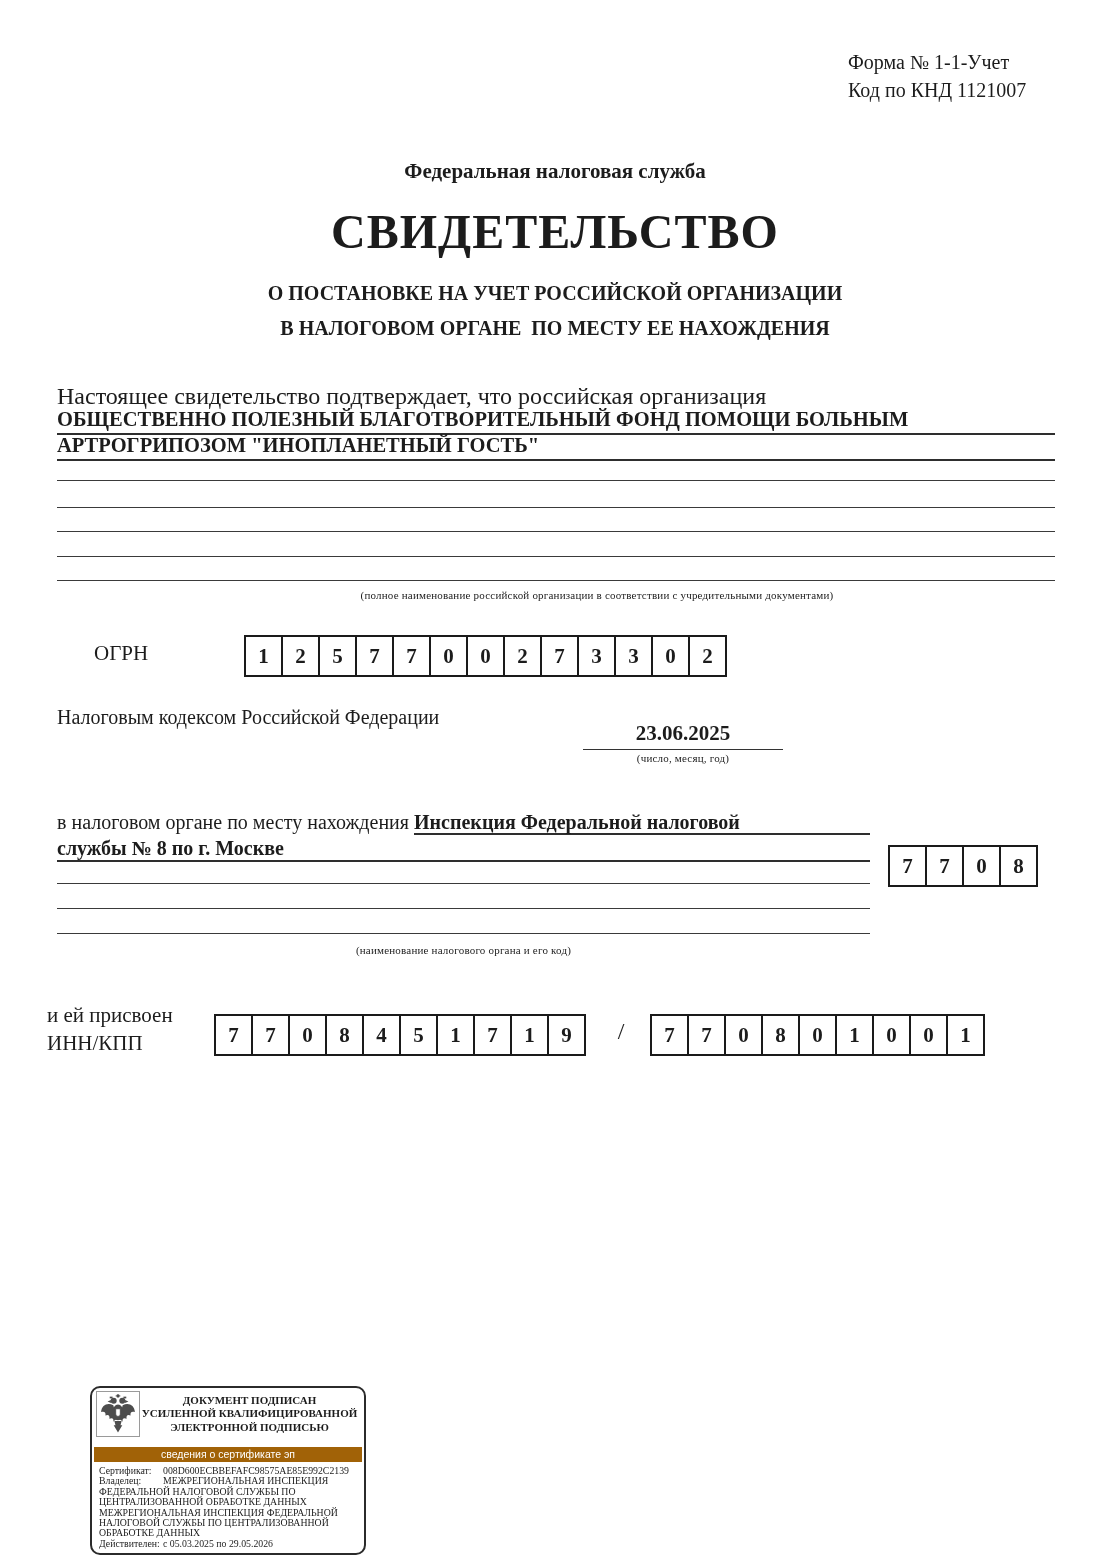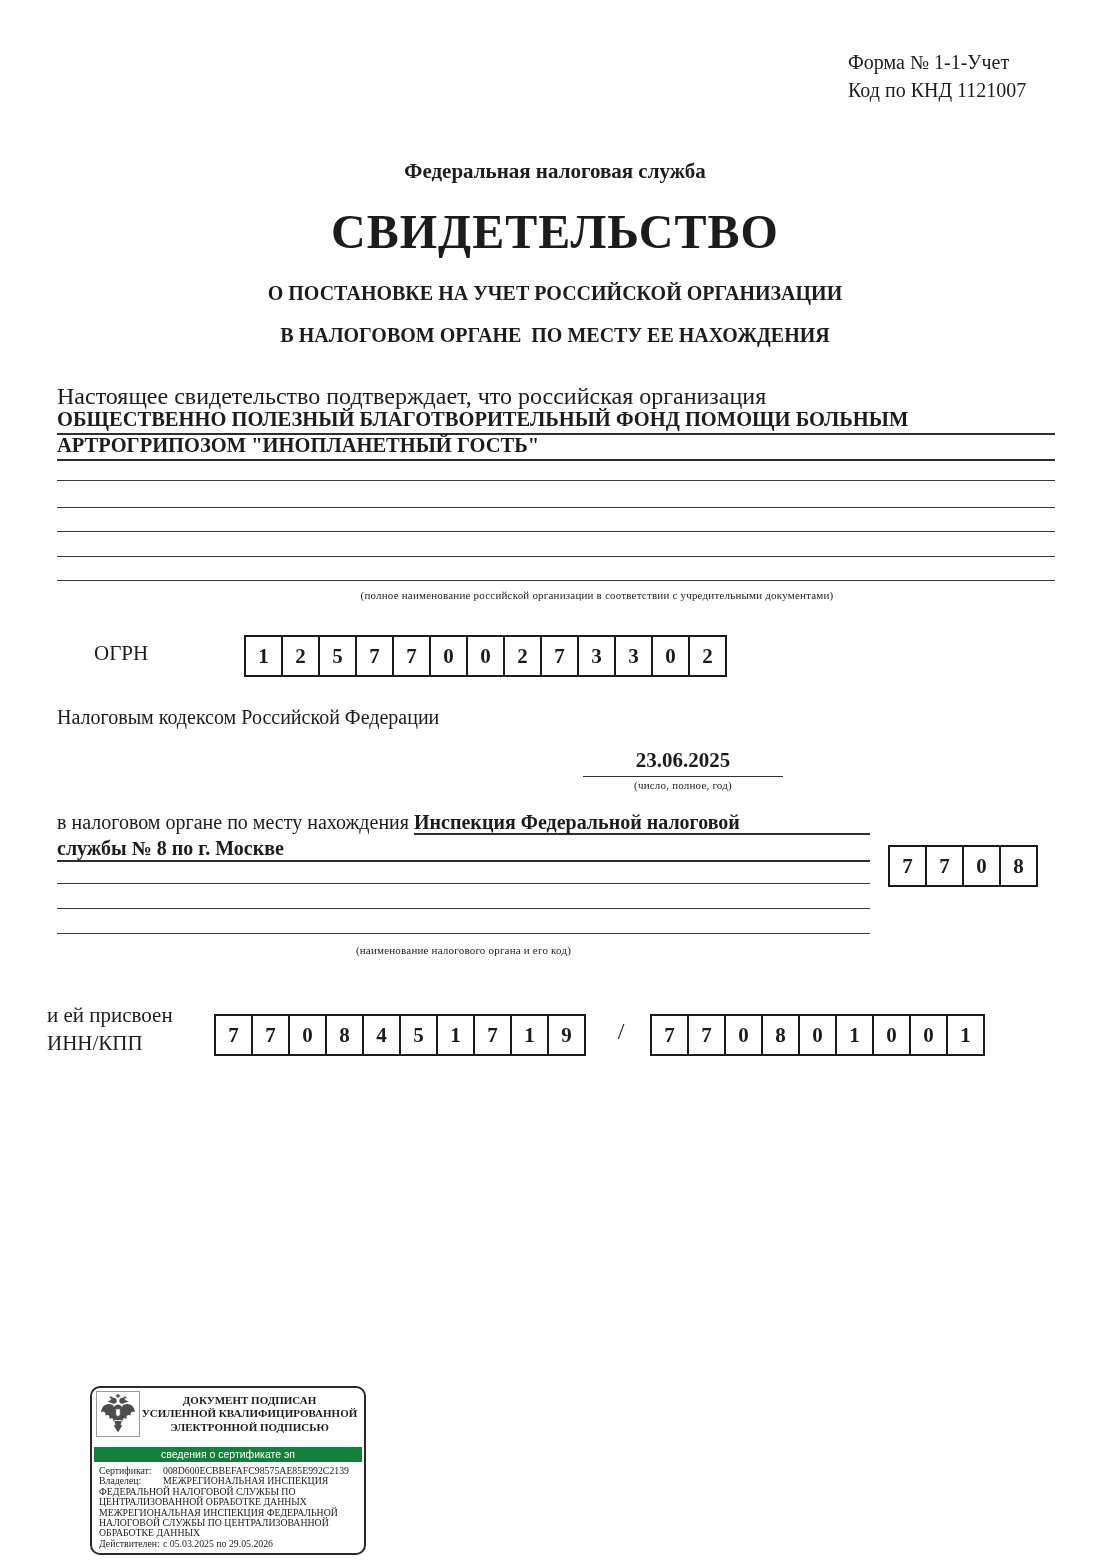--- a/index.html
+++ b/index.html
@@ -14,42 +14,42 @@
   }
   .abs{position:absolute;}
   .center{left:0;width:1110px;text-align:center;}
   .b{font-weight:bold;}
   
   .form-code{left:848px;top:48px;font-size:20px;line-height:28px;}
   
   .agency{top:159px;font-size:21px;}
   .doc-title{top:204px;font-size:48px;letter-spacing:1px;}
   .subtitle1{top:282px;font-size:20px;}
-  .subtitle2{top:324px;font-size:20px;white-space:pre;}
+  .subtitle2{top:317px;font-size:20px;white-space:pre;}
   
   .intro{left:57px;top:383px;font-size:24px;}
   .org-line{left:57px;width:998px;font-size:20.5px;border-bottom:2px solid #2e2e2e;height:25px;white-space:nowrap;overflow:visible;}
   .rule{height:0;border-top:1.8px solid #3a3a3a;}
   .rule-wide{left:57px;width:998px;}
   .rule-tax{left:57px;width:813px;}
   .caption{font-size:11px;letter-spacing:0.2px;}
   
   .boxrow{display:flex;}
   .cell{
     width:35px;height:38px;
     border:2px solid #1a1a1a;
     margin-left:-2px;
     display:flex;align-items:center;justify-content:center;
     font-weight:bold;font-size:21px;
     background:#fff;
   }
   .cell:first-child{margin-left:0;}
   
   .reg-text{left:57px;top:703px;font-size:20px;line-height:28px;}
-  .date-block{left:583px;top:748px;width:200px;text-align:center;}
+  .date-block{left:583px;top:721px;width:200px;text-align:center;}
   .date-value{font-weight:bold;font-size:21px;padding-bottom:3px;border-bottom:1.8px solid #333;}
   .date-block .caption{margin-top:2px;}
   
   .tax-line1{left:57px;top:811px;width:813px;display:flex;font-size:20px;height:24px;}
   .tax-line1 .prefix{white-space:pre;}
   .tax-line1 .name{font-weight:bold;flex:1;border-bottom:2px solid #2e2e2e;white-space:pre;}
   .tax-line2{left:57px;top:837px;width:813px;font-size:20px;font-weight:bold;border-bottom:2px solid #2e2e2e;height:23px;}
   .tax-caption{left:57px;top:944px;width:813px;text-align:center;}
   
   .innkpp-label{left:47px;top:1001px;font-size:21px;line-height:28px;}
@@ -57,21 +57,21 @@
   
   .stamp{
     left:90px;top:1386px;width:272px;
     border:2px solid #2b2b2b;border-radius:10px;
     background:#fff;
   }
   .stamp-top{display:flex;align-items:center;padding:3px 5px 9px 4px;}
   .stamp-eagle{width:42px;height:44px;border:1px solid #9a9a9a;display:flex;align-items:center;justify-content:center;flex-shrink:0;}
   .stamp-head{flex:1;text-align:center;font-weight:bold;font-size:11px;line-height:13.5px;}
   .stamp-bar{
-    margin:1px 2px 2px 2px;background:#15803d;color:#fff;
+    margin:1px 2px 2px 2px;background:#a16207;color:#fff;
     font-family:"Liberation Sans","DejaVu Sans",sans-serif;
     font-size:10.5px;line-height:15px;text-align:center;
   }
   .stamp-body{padding:2px 7px 4px 7px;font-size:9.8px;line-height:10.4px;}
   .stamp-row{display:flex;}
   .stamp-label{width:64px;flex-shrink:0;}
 </style>
 </head>
 <body>
 
@@ -112,21 +112,21 @@
     <div class="cell">3</div>
     <div class="cell">0</div>
     <div class="cell">2</div>
   </div>
 
   <div class="abs reg-text">
     <div>Налоговым кодексом Российской Федерации</div>
   </div>
   <div class="abs date-block">
     <div class="date-value">23.06.2025</div>
-    <div class="caption">(число, полное, год)</div>
+    <div class="caption">(число, месяц, год)</div>
   </div>
 
   <div class="abs tax-line1">
     <span class="prefix">в налоговом органе по месту нахождения </span>
     <span class="name">Инспекция Федеральной налоговой</span>
   </div>
   <div class="abs tax-line2">службы № 8 по г. Москве</div>
   <div class="abs rule rule-tax" style="top:883px;"></div>
   <div class="abs rule rule-tax" style="top:908px;"></div>
   <div class="abs rule rule-tax" style="top:933px;"></div>

